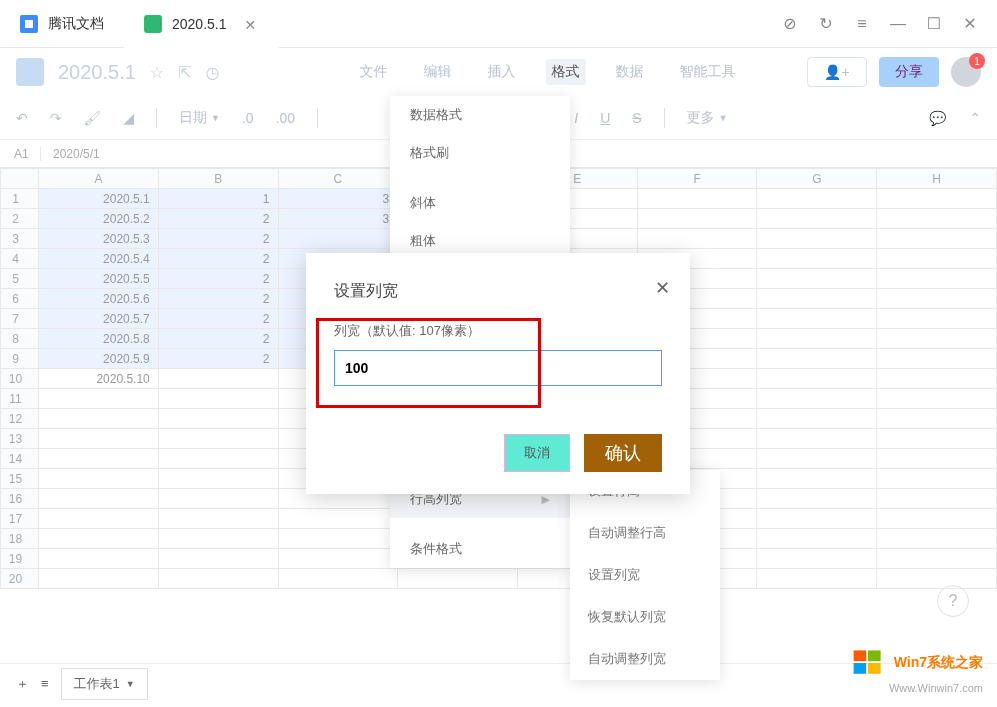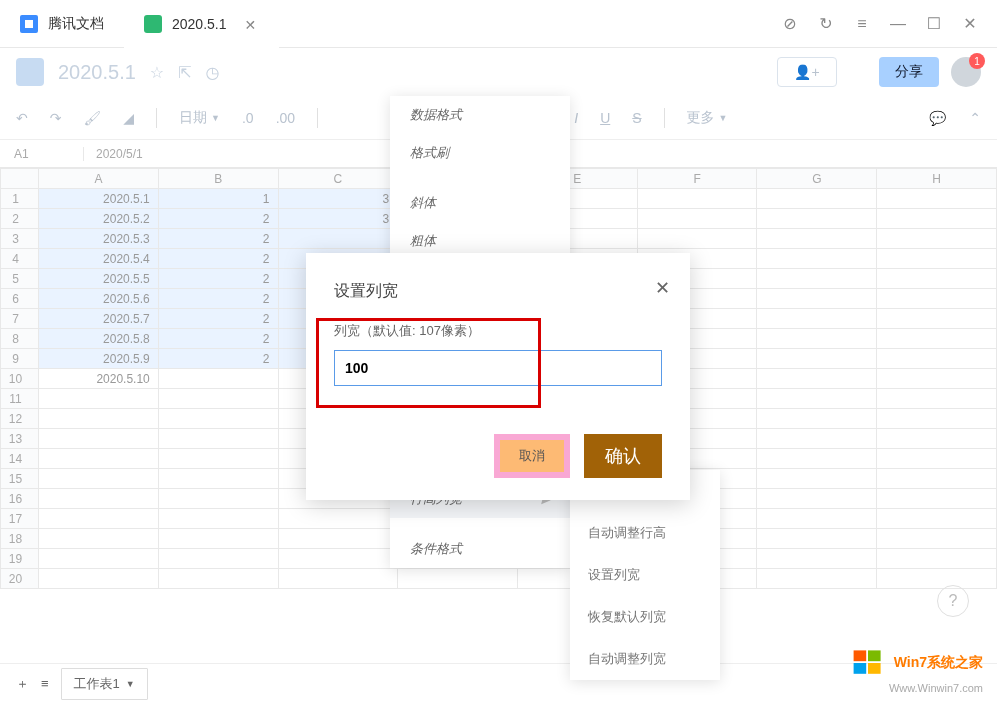--- a/index.html
+++ b/index.html
@@ -21,63 +21,63 @@
 
 .doc-header { height: 48px; display: flex; align-items: center; padding: 0 16px; gap: 14px; color: #b0c4de; }
 .doc-logo { width: 28px; height: 28px; background:#c7dbf2; border-radius:4px; position:relative; }
 .doc-title { font-size: 20px; color: #c7d2df; font-weight: 300; }
 .doc-icon { color:#c7d2df; font-size:16px; }
 .menubar { display: flex; gap: 24px; margin-left: 120px; color: #b9c3cf; font-size: 14px; }
 .menu-item { cursor: pointer; padding: 4px 6px; }
 .menu-item.active { color: #555; background: #eef2f7; border-radius:3px; }
 .header-right { margin-left: auto; display:flex; align-items:center; gap:12px; }
 .invite-btn { width:60px; height:30px; border:1px solid #dbe3ec; border-radius:4px; display:flex; align-items:center; justify-content:center; color:#b9c3cf; font-size:14px; }
-.share-btn { width:60px; height:30px; background:#a8d0ff; color:#0f172a; border-radius:4px; display:flex; align-items:center; justify-content:center; font-size:14px;margin-left:30px; }
+.share-btn { width:60px; height:30px; background:#a8d0ff; color:#701a75; border-radius:4px; display:flex; align-items:center; justify-content:center; font-size:14px; }
 .avatar { width:30px; height:30px; border-radius:50%; background:#d0d6dc; position:relative; }
 .badge { position:absolute; top:-4px; right:-4px; width:16px; height:16px; border-radius:50%; background:#ff5a5a; color:#fff; font-size:10px; display:flex; align-items:center; justify-content:center; }
 
 
 .toolbar { height: 44px; display:flex; align-items:center; padding: 0 16px; gap: 22px; color:#b9c3cf; font-size:14px; border-bottom:1px solid #eee; }
 .tb-sep { width:1px; height:20px; background:#e0e0e0; }
 .tb-btn { cursor:pointer; display:flex; align-items:center; gap:4px; }
 .dropdown-caret { font-size:9px; }
 
 
 .formula-bar { height: 28px; display:flex; align-items:center; border-bottom:1px solid #e8e8e8; }
-.cell-ref { width:84px; padding-left:14px; color:#aaa; font-size:12px; border-right:1px solid #e8e8e8; }
+.cell-ref { width:41px; padding-left:14px; color:#aaa; font-size:12px; border-right:1px solid #e8e8e8; }
 .formula-val { padding-left:12px; color:#aaa; font-size:12px; }
 
 
 .sheet-area { position: relative; height: 480px; overflow: hidden; }
 table.sheet { border-collapse: collapse; width: 100%; table-layout: fixed; }
 table.sheet th, table.sheet td { border: 1px solid #e8e8e8; height: 20px; font-size: 12px; color: #888; text-align: center; }
 table.sheet td { text-align: right; padding-right: 8px; color:#999; }
 table.sheet .rownum { width:34px; background:#fafbfc; text-align:center; color:#aaa; }
 table.sheet thead th { background:#fafbfc; font-weight:normal; color:#aaa; height:20px; }
 table.sheet .selcell { background:#eaf3ff; }
 .col-A { width:107px; } .col-B{width:107px;} .col-C{width:107px;} .col-D{width:107px;} .col-E{width:107px;} .col-F{width:107px;} .col-G{width:107px;} .col-H{width:107px;}
 
 
 .format-dropdown { position:absolute; left:390px; top:96px; width:180px; background:#fff; box-shadow:0 2px 14px rgba(0,0,0,.12); z-index:5; }
-.dd-item { padding:10px 20px; font-size:13px; color:#666; display:flex; justify-content:space-between; align-items:center;font-style:italic; }
+.dd-item { padding:10px 20px; font-size:13px; color:#666; display:flex; justify-content:space-between; align-items:center; }
 .dd-item.hover { background:#f2f4f7; }
 .dd-arrow { color:#bbb; font-size:11px; }
 
 
 .submenu { position:absolute; left:570px; top:470px; width:150px; background:#fff; box-shadow:0 2px 14px rgba(0,0,0,.12); z-index:5; }
 .sub-item { padding:12px 18px; font-size:13px; color:#777; }
 
 
 .dialog { position:absolute; left:306px; top:253px; width:384px; background:#fff; box-shadow:0 4px 22px rgba(0,0,0,.18); z-index:10; padding:28px 28px 22px; }
 .dialog-title { font-size:16px; color:#444; }
 .dialog-close { position:absolute; right:20px; top:24px; font-size:18px; color:#666; cursor:pointer; }
 .dialog-label { font-size:13px; color:#666; margin-top:20px; }
 .dialog-input { width:100%; height:36px; border:1px solid #5a9be8; padding:0 10px; font-size:14px; margin-top:10px; outline:none;font-weight:bold; }
 .dialog-btns { display:flex; justify-content:flex-end; gap:14px; margin-top:48px; }
-.btn-cancel { padding:7px 19px; border:6px solid #f9a8d4; background:#fdba74; color:#555; font-size:13px; cursor:pointer; }
+.btn-cancel { padding:7px 19px; border:1px solid #f9a8d4; background:#5eead4; color:#555; font-size:13px; cursor:pointer; }
 .btn-ok { padding:7px 21px; background:#a16207; color:#fff; border:none; font-size:18px; cursor:pointer; }
 .highlight-box { position:absolute; left:316px; top:318px; width:225px; height:90px; border:3px solid #d80000; pointer-events:none; z-index:11; }
 
 
 .sheet-tabs { position:absolute; bottom:4px; left:0; right:0; height:40px; display:flex; align-items:center; padding:0 16px; gap:12px; border-top:1px solid #eee; color:#666; font-size:13px; }
 .sheet-tab { border:1px solid #ddd; padding:6px 12px; border-radius:1px; display:flex; align-items:center; gap:6px; }
 
 
 .help-btn { position:absolute; right:28px; bottom:90px; width:32px; height:32px; border:1px solid #e0e0e0; border-radius:50%; display:flex; align-items:center; justify-content:center; color:#bbb; font-size:16px; }
 
@@ -109,20 +109,28 @@
     <span class="wc-btn">✕</span>
   </div>
 </div>
 
 <div class="doc-header">
   <span class="doc-logo"></span>
   <span class="doc-title">2020.5.1</span>
   <span class="doc-icon">☆</span>
   <span class="doc-icon">⇱</span>
   <span class="doc-icon">◷</span>
+  <div class="menubar">
+    <span class="menu-item">文件</span>
+    <span class="menu-item">编辑</span>
+    <span class="menu-item">插入</span>
+    <span class="menu-item active">格式</span>
+    <span class="menu-item">数据</span>
+    <span class="menu-item">智能工具</span>
+  </div>
   <div class="header-right">
     <div class="invite-btn">
       <span>👤+</span>
     </div>
     <div class="share-btn">分享</div>
     <div class="avatar">
       <span class="badge">1</span>
     </div>
   </div>
 </div>

